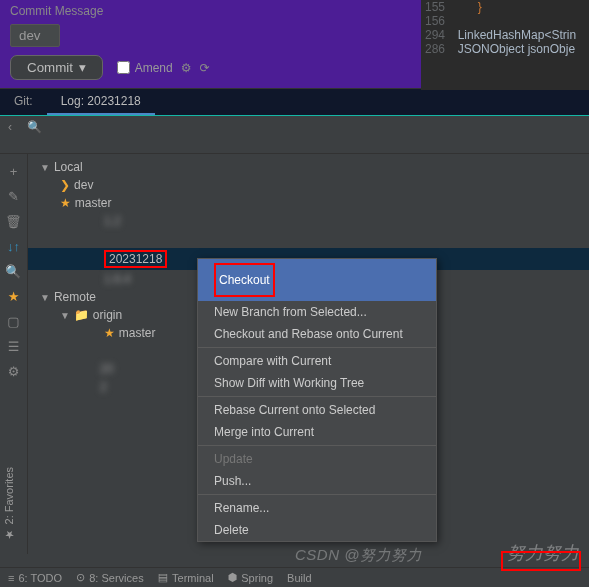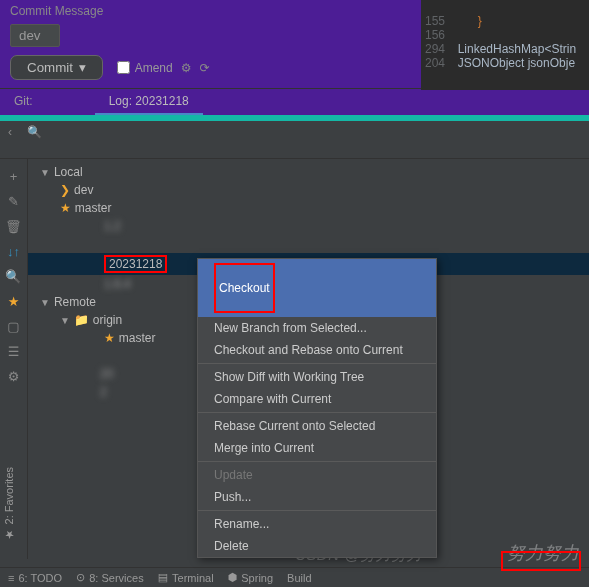--- a/index.html
+++ b/index.html
@@ -7,27 +7,27 @@
     
     .top-panel { padding: 4px 10px 8px; background: #4c1d95; position: relative; }
     .commit-label { color: #888; font-size: 12px; margin-bottom: 6px; }
     .dev-input { background: #45494a; border: 1px solid #555; padding: 3px 8px; color: #999; width: 50px; border-radius: 2px; }
     .commit-row { display: flex; align-items: center; gap: 8px; margin-top: 8px; }
     .commit-btn { background: #3c3f41; border: 1px solid #666; color: #bbb; padding: 4px 16px; border-radius: 7px; display: flex; align-items: center; gap: 6px; }
     .amend-check { display: flex; align-items: center; gap: 5px; color: #999; margin-left: 6px; }
     .amend-check input { width: 13px; height: 13px; }
     .top-icon { color: #888; }
     
-    .editor-glimpse { position: absolute; right: 0; top: 0; width: 168px; background: #2b2b2b; height: 90px; font-family: Consolas, monospace; font-size: 12px; padding: 14px 0; }
+    .editor-glimpse { position: absolute; right: 0; top: 0; width: 168px; background: #2b2b2b; height: 90px; font-family: Consolas, monospace; font-size: 12px; padding: 0 0; }
     .gutter { display: inline-block; width: 30px; text-align: right; color: #606366; padding-right: 6px; }
     .code-line { white-space: pre; color: #a9b7c6; }
     .brace { color: #cc7832; }
     .type { color: #a9b7c6; }
     
-    .tabs { display: flex; border-top: 1px solid #323232; border-bottom: 6px solid #14b8a6; background: #4c1d95; gap: 48px; }
+    .tabs { display: flex; border-top: 1px solid #323232; border-bottom: 1px solid #14b8a6; background: #0f172a; }
     .tab { padding: 5px 14px; color: #999; border-bottom: 2px solid transparent; }
     .tab.active { border-bottom-color: #4a88c7; color: #bbb; }
     
     .main-area { display: flex; height: 400px; }
     .left-toolbar { width: 28px; background: #3c3f41; display: flex; flex-direction: column; align-items: center; gap: 10px; padding-top: 10px; border-right: 1px solid #323232; }
     .left-toolbar .tool { color: #888; font-size: 13px; cursor: pointer; }
     .tool.star { color: #f0a732; }
     .tool.blue { color: #3592c4; }
     
     .search-row { padding: 4px 8px; border-bottom: 1px solid #323232; }
@@ -46,21 +46,21 @@
     .folder-icon { color: #87939a; }
     .blurred { filter: blur(3px); color: #999; }
     
     .red-box { border: 2px solid #ff0000; padding: 0 3px; }
     
     .context-menu { position: absolute; left: 197px; top: 258px; width: 240px; background: #46484a; border: 1px solid #555; box-shadow: 2px 2px 8px rgba(0,0,0,0.5); z-index: 100; }
     .menu-item { padding: 4px 16px; color: #ccc; font-size: 12px; }
     .menu-item.hover { background: #4b6eaf; color: #fff; }
     .menu-item.disabled { color: #777; }
     .menu-sep { border-top: 1px solid #5a5a5a; margin: 2px 0; }
-    .red-box-menu { border: 2px solid #ff0000; display: inline-block; padding: 16px 3px; }
+    .red-box-menu { border: 2px solid #ff0000; display: inline-block; padding: 8px 3px; }
     
     .bottom-bar { position: absolute; bottom: 0; width: 100%; background: #3c3f41; border-top: 1px solid #323232; padding: 3px 8px; display: flex; align-items: center; gap: 14px; color: #999; font-size: 11px; }
     .bottom-item { display: flex; align-items: center; gap: 4px; }
     
     .sideways { position: absolute; left: 0; bottom: 40px; writing-mode: vertical-rl; transform: rotate(180deg); color: #999; font-size: 11px; padding: 6px 2px; }
     
     .watermark { position: absolute; left: 295px; bottom: 22px; color: rgba(255,255,255,0.3); font-size: 15px; pointer-events: none; font-style: italic; letter-spacing: 0.5px; }
     .watermark2 { position: absolute; right: 10px; bottom: 22px; color: rgba(255,255,255,0.35); font-size: 18px; pointer-events: none; font-style: italic; }
     .red-box-bottom { position: absolute; right: 8px; bottom: 16px; width: 80px; height: 20px; border: 2px solid #ff0000; }
   </style>
@@ -80,21 +80,21 @@
       <span>Amend</span>
     </label>
     <span class="top-icon">⚙</span>
     <span class="top-icon">⟳</span>
   </div>
   
   <div class="editor-glimpse">
     <div><span class="gutter">155</span><span class="code-line brace">        <span>}</span></span></div>
     <div><span class="gutter">156</span></div>
     <div><span class="gutter">294</span><span class="code-line type">  <span>LinkedHashMap&lt;Strin</span></span></div>
-    <div><span class="gutter">204</span><span class="code-line type">  <span>JSONObject jsonObje</span></span></div>
+    <div><span class="gutter">286</span><span class="code-line type">  <span>JSONObject jsonObje</span></span></div>
   </div>
 </div>
 
 <div class="tabs">
   <div class="tab">Git:</div>
   <div class="tab active">Log: 20231218</div>
 </div>
 
 <div class="search-row">
   <span style="color:#888; margin-right:12px;">‹</span>
@@ -165,22 +165,22 @@
   </div>
 </div>
 
 <div class="context-menu">
   <div class="menu-item hover">
     <span class="red-box-menu">Checkout</span>
   </div>
   <div class="menu-item">New Branch from Selected...</div>
   <div class="menu-item">Checkout and Rebase onto Current</div>
   <div class="menu-sep"></div>
+  <div class="menu-item">Compare with Current</div>
   <div class="menu-item">Show Diff with Working Tree</div>
-  <div class="menu-item">Compare with Current</div>
   <div class="menu-sep"></div>
   <div class="menu-item">Rebase Current onto Selected</div>
   <div class="menu-item">Merge into Current</div>
   <div class="menu-sep"></div>
   <div class="menu-item disabled">Update</div>
   <div class="menu-item">Push...</div>
   <div class="menu-sep"></div>
   <div class="menu-item">Rename...</div>
   <div class="menu-item">Delete</div>
 </div>

